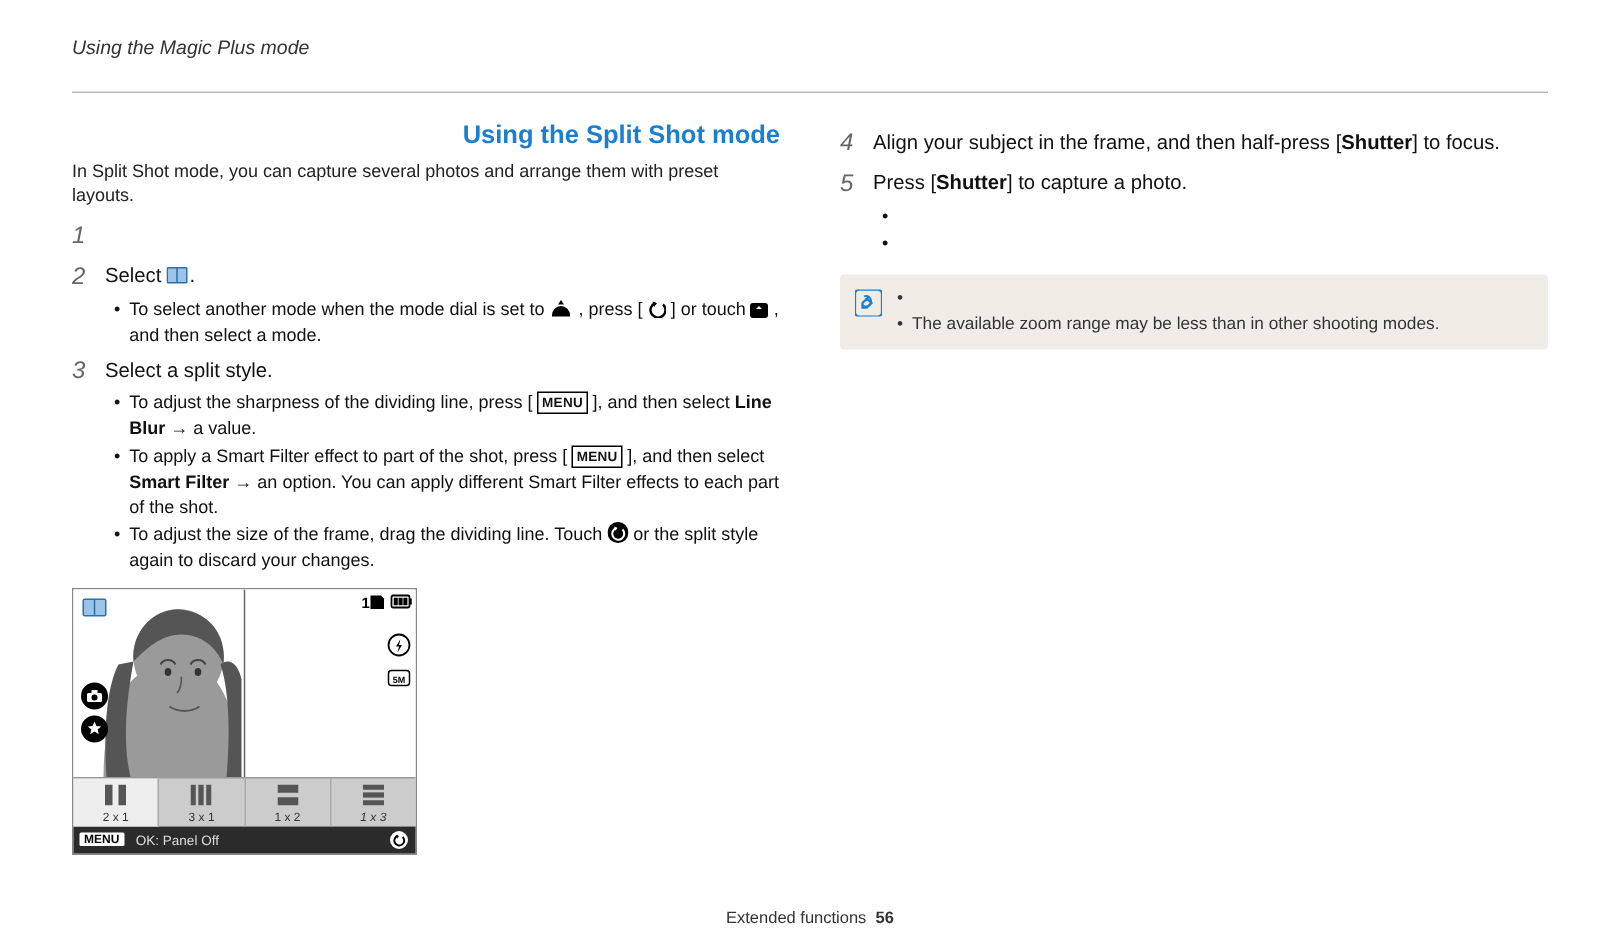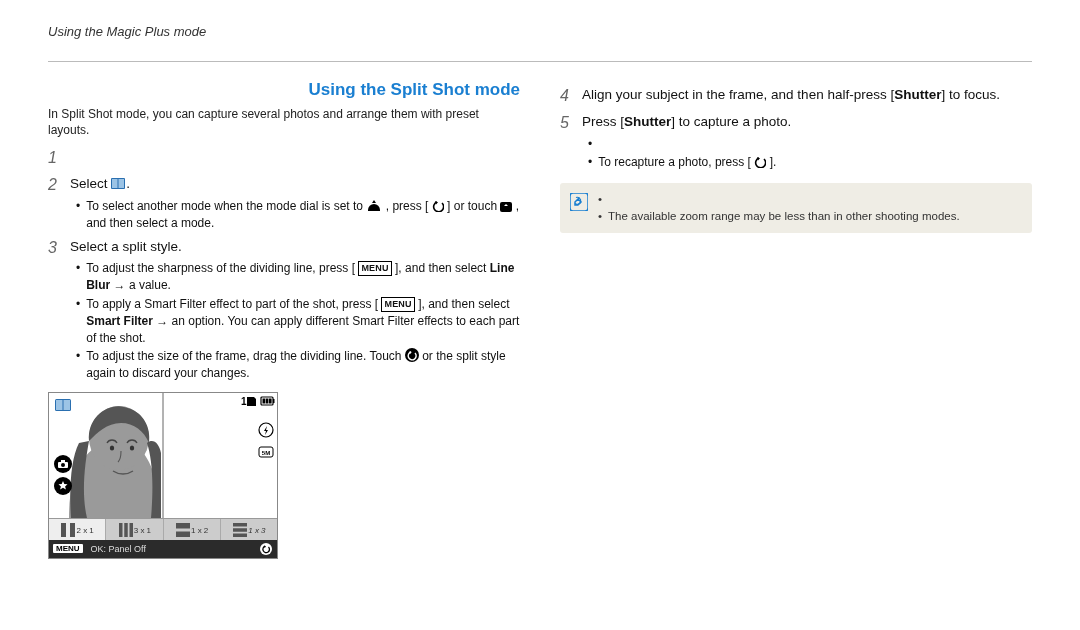--- a/index.html
+++ b/index.html
@@ -135,21 +135,21 @@
   }
   .screen-top svg { display: block; }
   .style-bar {
     display: flex;
     background: #ccc;
     border-top: 1px solid #999;
   }
   .style-cell {
     flex: 1;
     display: flex;
-    flex-direction: row;
+    flex-direction: column;
     align-items: center;
     justify-content: center;
     padding: 3px 0 2px 0;
     border-right: 1px solid #aaa;
   }
   .style-cell:first-child { background: #eee; }
   .style-cell:last-child { border-right: none; font-style: italic; }
   .style-glyph {
     width: 16px;
     height: 16px;
@@ -430,40 +430,36 @@
         <div class="step-body">
           <span>Press [</span><span class="bold">Shutter</span><span>] to capture a photo.</span>
         </div>
       </div>
       <div class="sub">
         <div class="row">
           <span class="bullet">•</span>
         </div>
         <div class="row">
           <span class="bullet">•</span>
-          <span class="text">
-            <span>To recapture a photo, press [</span>
-            <svg class="icon-inline" width="12" height="12">
-                <use href="#return-icon"></use>
-              </svg>
-            <span>].</span>
-          </span>
         </div>
       </div>
 
       <div class="note-box">
         <svg class="note-icon" width="18" height="18">
             <use href="#note-icon"></use>
           </svg>
         <div class="note-lines">
           <div class="row">
             <span class="bullet">•</span>
           </div>
           <div class="row">
             <span class="bullet">•</span>
             <span>The available zoom range may be less than in other shooting modes.</span>
           </div>
         </div>
       </div>
     </div>
   </div>
 
+  <div class="footer">
+    <span>Extended functions</span>&nbsp;&nbsp;<span class="pg">56</span>
+  </div>
 </div>
 
 </body></html>

